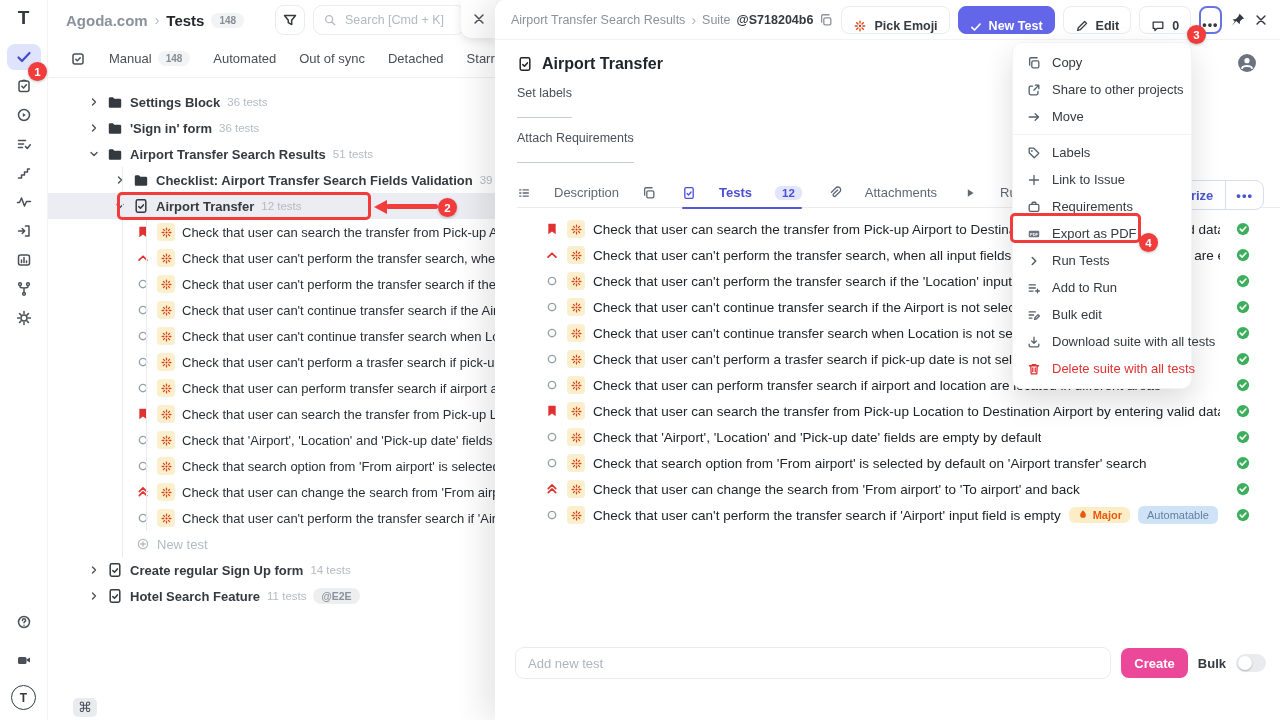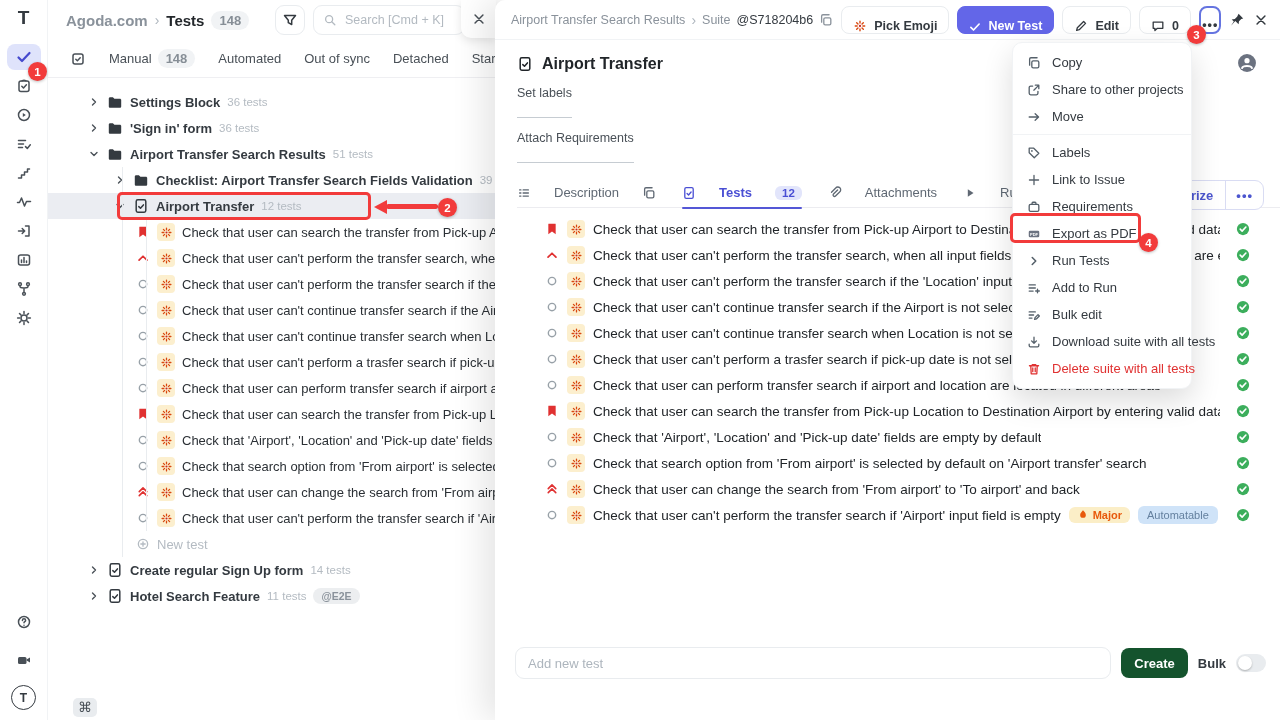--- a/index.html
+++ b/index.html
@@ -28,21 +28,21 @@
   .avatar-t{width:25px;height:25px;border-radius:50%;border:1.6px solid #343a40;display:flex;
             align-items:center;justify-content:center;font-size:12px;font-weight:800;color:#343a40;}
 
   
   .left-panel{position:absolute;left:48px;top:0;width:447px;height:720px;background:#fff;z-index:1;overflow:hidden;}
   .lp-top{height:40px;display:flex;align-items:center;padding:0 6px 0 18px;gap:8px;}
   .lp-crumbs{display:flex;align-items:center;gap:7px;margin-right:auto;white-space:nowrap;}
   .lp-project{font-size:15px;font-weight:600;color:#8a929b;}
   .crumb-sep{color:#adb5bd;font-size:14px;}
   .lp-section{font-size:15px;font-weight:700;color:#23272b;}
-  .count-pill{background:#f1f3f5;color:#868e96;font-size:13px;font-weight:600;padding:2px 8px;border-radius:10px;}
+  .count-pill{background:#f1f3f5;color:#868e96;font-size:10px;font-weight:600;padding:2px 8px;border-radius:10px;}
   .icon-btn{width:30px;height:30px;border:1px solid #e9ecef;border-radius:9px;display:flex;flex:none;
             align-items:center;justify-content:center;color:#343a40;background:#fff;cursor:pointer;}
   .search-box{width:152px;height:30px;border:1px solid #e9ecef;border-radius:9px;display:flex;flex:none;
               align-items:center;gap:6px;padding:0 9px;color:#b3bac1;background:#fff;}
   .search-box input{border:0;outline:0;width:100%;font-family:"Liberation Sans",sans-serif;font-size:12.5px;color:#495057;background:transparent;}
   .search-box input::placeholder{color:#b3bac1;}
   .plain-ic{color:#6b7280;display:flex;align-items:center;}
   .lp-tabs{height:38px;display:flex;align-items:center;gap:23px;padding:0 10px 0 22px;
            border-bottom:1px solid #efeff2;color:#495057;font-size:13px;white-space:nowrap;}
   .lp-tab{cursor:pointer;display:flex;align-items:center;gap:6px;}
@@ -62,21 +62,21 @@
        padding:0 5px;font-size:14px;line-height:19px;}
 
   
   .close-tab{position:absolute;left:461px;top:0;width:35px;height:38px;background:#fff;
              border-radius:0 0 0 10px;box-shadow:0 3px 10px rgba(0,0,0,.10);z-index:9;display:flex;
              align-items:center;justify-content:center;color:#495057;cursor:pointer;}
   .drawer{position:absolute;left:495px;top:0;width:785px;height:720px;background:#fff;z-index:10;
           border-top-left-radius:10px;box-shadow:-12px 0 32px rgba(0,0,0,.10);}
   .dr-head{height:40px;display:flex;align-items:center;gap:8px;padding:0 12px 0 16px;border-bottom:1px solid #f1f3f5;}
   .dr-crumb{display:flex;align-items:center;gap:6px;font-size:12.5px;color:#8a929b;white-space:nowrap;margin-right:auto;}
-  .dr-crumb b{color:#343a40;font-weight:400;}
+  .dr-crumb b{color:#343a40;font-weight:700;}
   .btn{height:28px;border-radius:8px;border:1px solid #e9ecef;background:#fff;display:flex;align-items:flex-end;
        gap:7px;padding:0 11px;font-size:12.5px;color:#343a40;font-weight:600;cursor:pointer;white-space:nowrap;}
   .btn-primary{background:#6366e8;border-color:#6366e8;color:#fff;}
   .btn-dots{width:37px;justify-content:center;border:2px solid #6574e0;color:#343a40;font-weight:700;letter-spacing:1px;padding:0;}
   .head-ic{width:26px;height:26px;display:flex;align-items:center;justify-content:center;color:#343a40;cursor:pointer;}
   .dr-avatar{position:absolute;right:22px;top:52px;color:#6b7280;}
   .dr-title{display:flex;align-items:center;gap:9px;padding:15px 0 0 22px;font-size:16px;font-weight:700;color:#212529;}
   .dr-link{display:inline-block;margin:13px 0 0 22px;font-size:12.5px;color:#495057;
            border-bottom:1px solid #c6ccd2;padding-bottom:17px;cursor:pointer;}
   .dr-tabs{display:flex;align-items:center;gap:26px;margin:15px 0 0 22px;height:30px;
@@ -93,21 +93,21 @@
   .d-row{height:26px;display:flex;align-items:center;gap:8px;padding:0 30px 0 50px;font-size:13.5px;color:#212529;}
   .d-row .txt{white-space:nowrap;overflow:hidden;}
   .spacer{flex:1;}
   .pill-major{display:flex;gap:4px;align-items:center;background:#fbeec7;color:#e8590c;font-size:11px;
               font-weight:700;padding:2px 8px;border-radius:6px;white-space:nowrap;}
   .pill-auto{background:#cfe3f8;color:#64809f;font-size:11px;font-weight:500;padding:3px 9px;border-radius:6px;white-space:nowrap;}
   .dr-footer{position:absolute;left:20px;right:14px;top:647px;display:flex;align-items:center;gap:10px;}
   .add-input{flex:1;height:32px;border:1px solid #e9ecef;border-radius:9px;padding:0 12px;
              font-family:"Liberation Sans",sans-serif;font-size:13px;color:#495057;outline:none;}
   .add-input::placeholder{color:#adb5bd;}
-  .btn-create{height:30px;background:#14532d;color:#fff;border:0;border-radius:8px;padding:0 13px;
+  .btn-create{height:30px;background:#ec4899;color:#fff;border:0;border-radius:8px;padding:0 13px;
               font-size:13px;font-weight:600;cursor:pointer;font-family:"Liberation Sans",sans-serif;}
   .bulk-label{font-size:13px;font-weight:600;color:#343a40;}
   .toggle{width:30px;height:18px;background:#e9ecef;border-radius:9px;position:relative;cursor:pointer;flex:none;}
   .toggle i{position:absolute;left:2px;top:2px;width:14px;height:14px;border-radius:50%;background:#fff;
             box-shadow:0 1px 2px rgba(0,0,0,.25);}
 
   
   .menu{position:absolute;left:517px;top:42px;width:180px;background:#fff;border:1px solid #f1f3f5;
         border-radius:10px;box-shadow:0 12px 30px rgba(0,0,0,.14);padding:6px 0;z-index:20;}
   .m-item{height:27px;display:flex;align-items:center;gap:11px;padding:0 14px;font-size:13px;color:#343a40;cursor:pointer;white-space:nowrap;}

